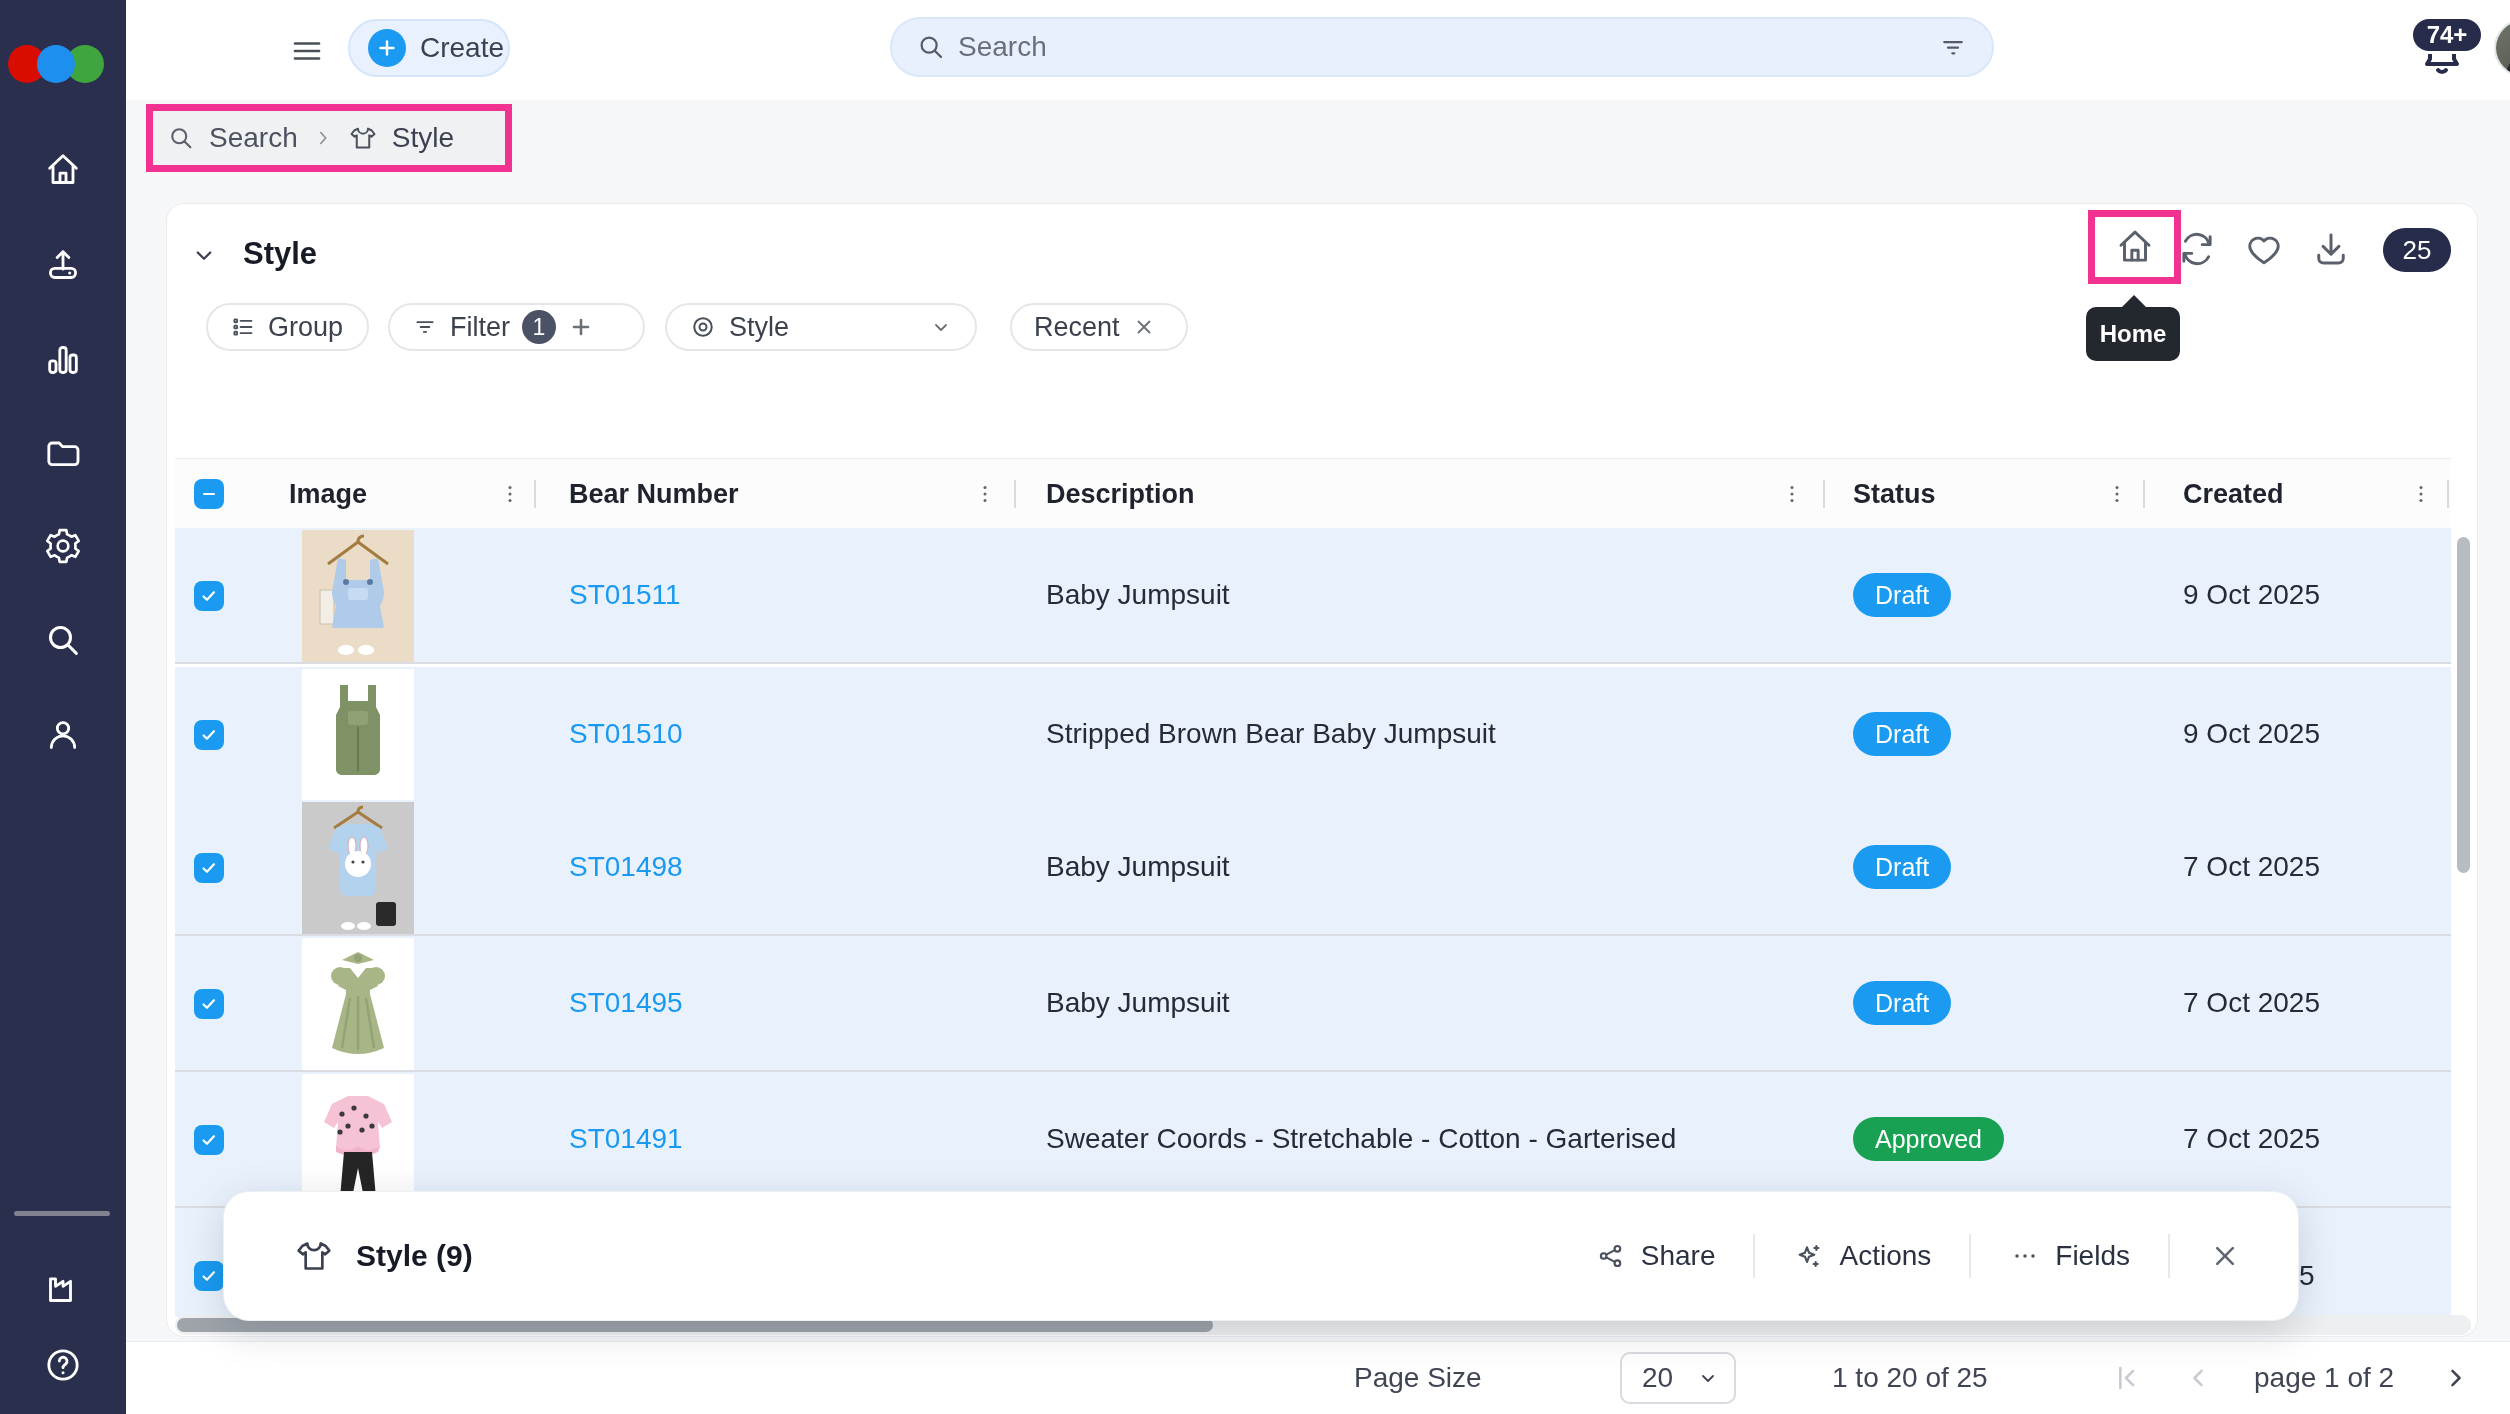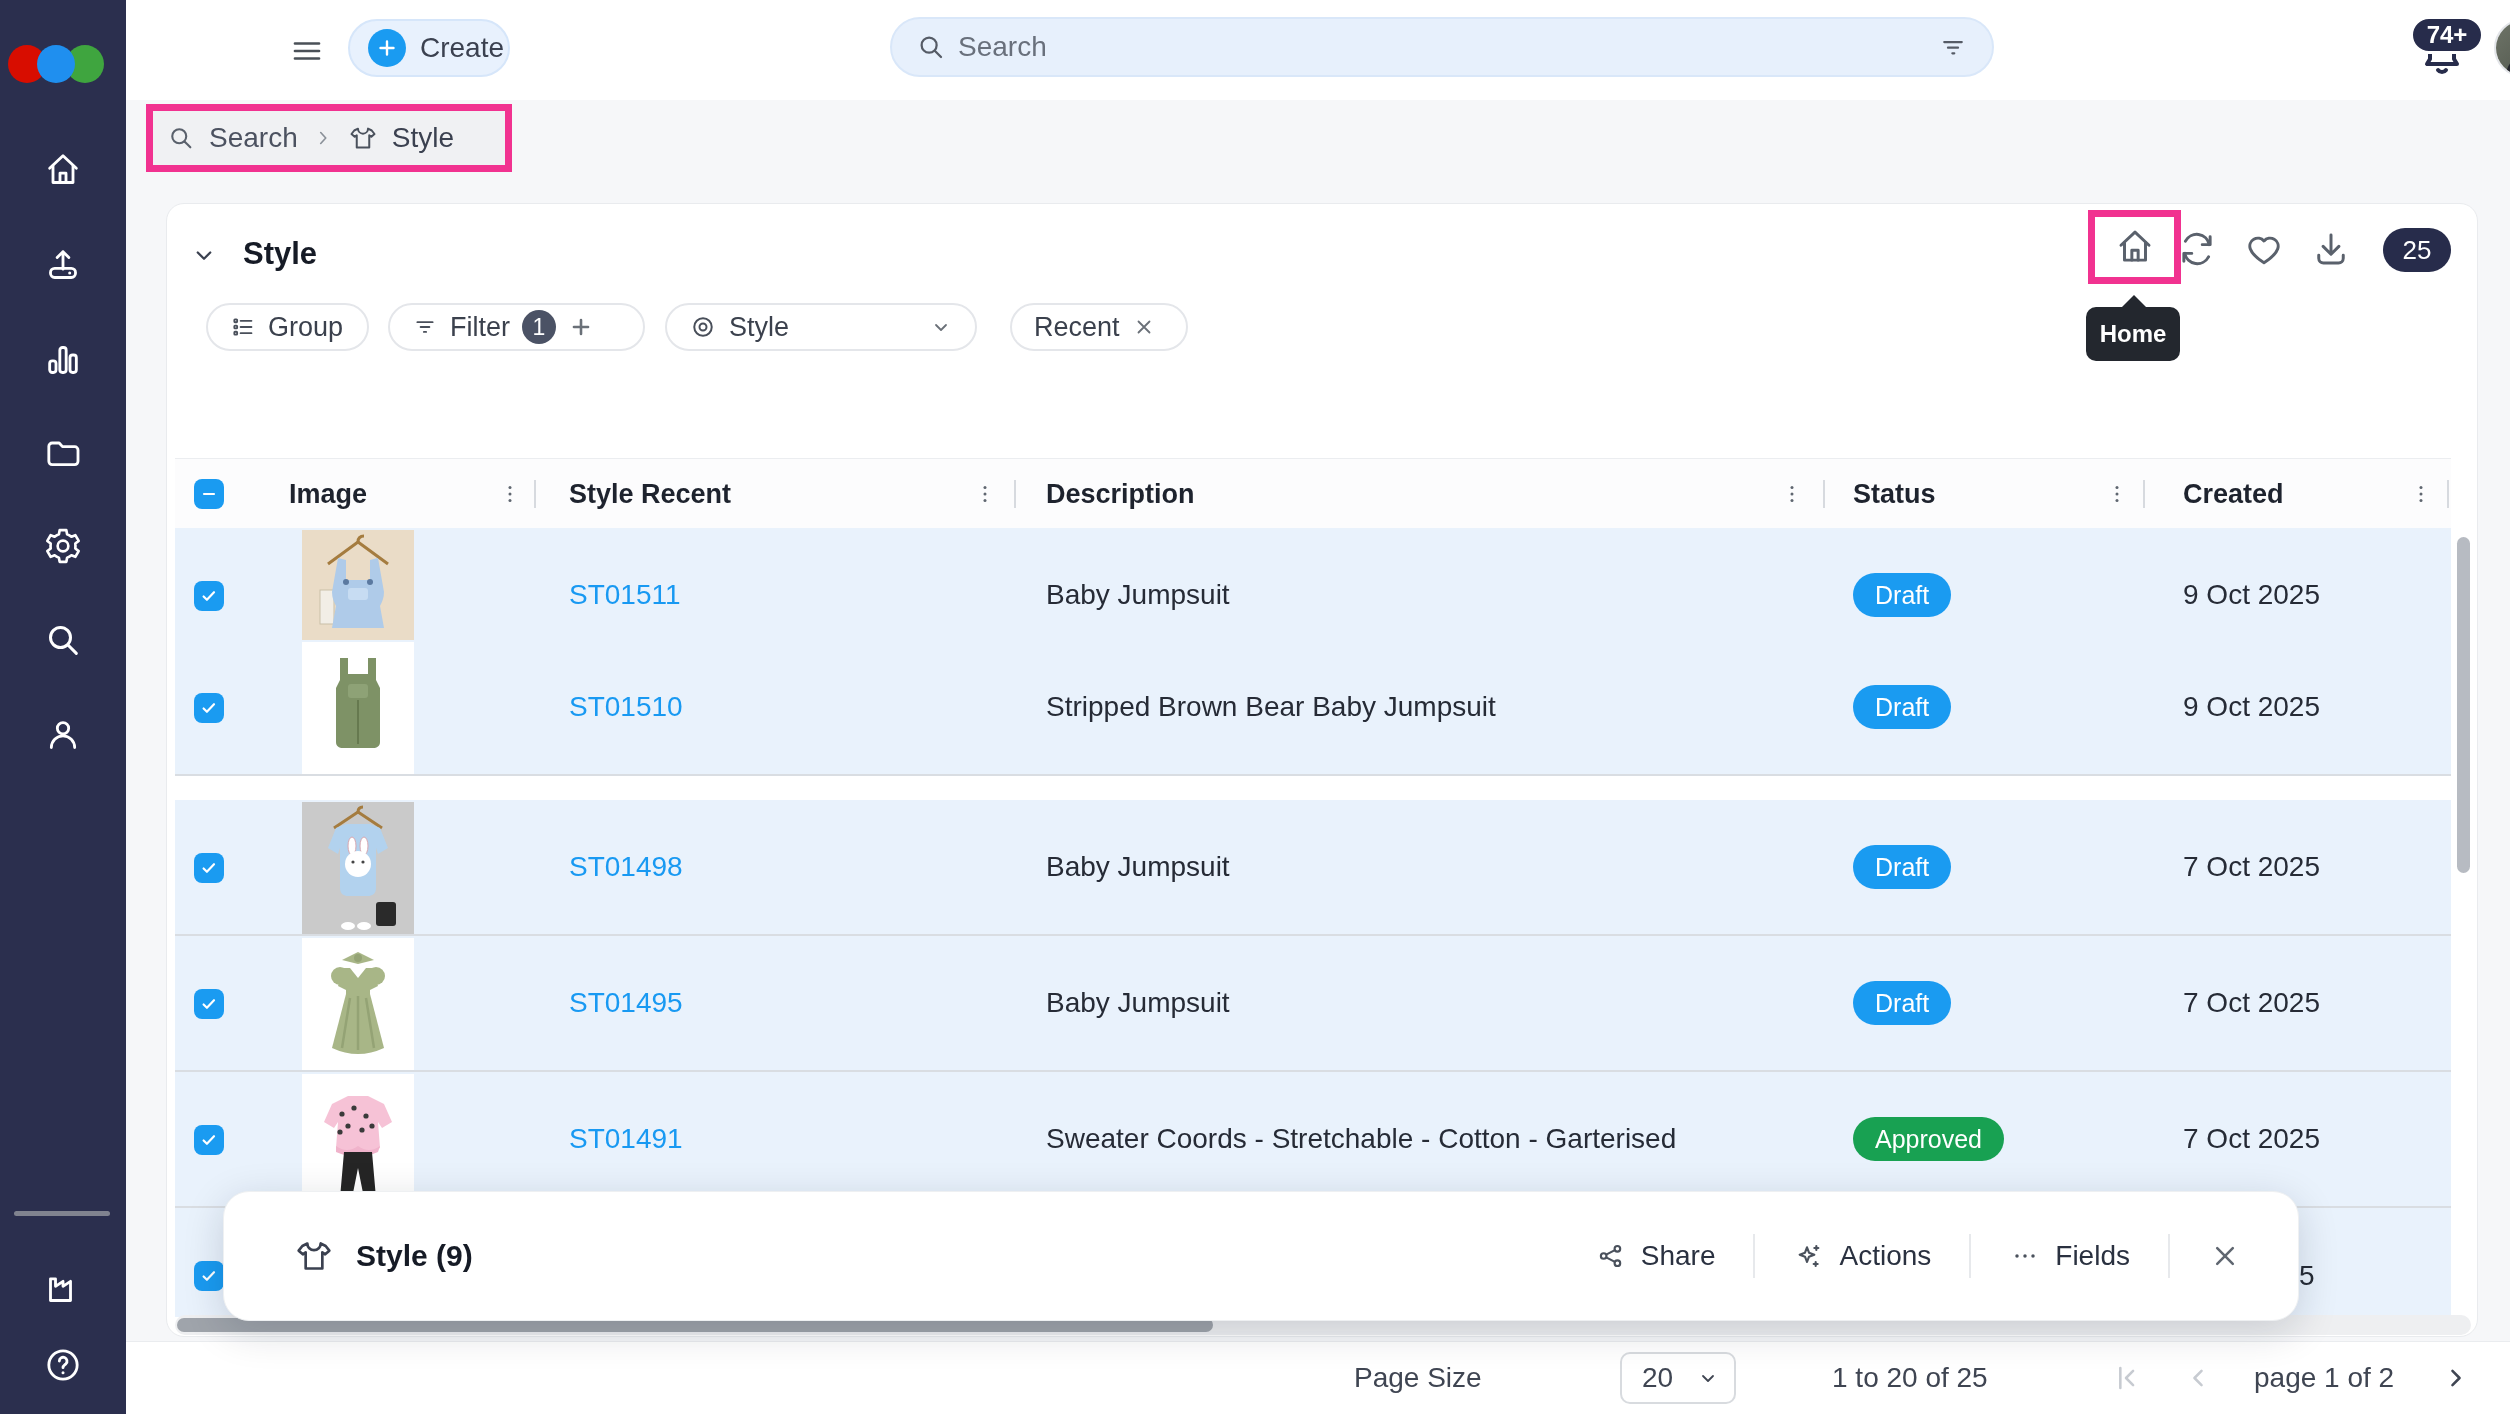--- a/index.html
+++ b/index.html
@@ -412,21 +412,21 @@
             <use href="#i-minus"></use>
           </svg>
         </span>
       <span class="th" style="left:114px;">Image</span>
       <span class="kebab" style="left:322px;">
           <svg class="ic" width="26" height="26">
             <use href="#i-kebab"></use>
           </svg>
         </span>
       <span class="coldiv" style="left:359px;"></span>
-      <span class="th" style="left:394px;">Style Recent</span>
+      <span class="th" style="left:394px;">Bear Number</span>
       <span class="kebab" style="left:797px;">
           <svg class="ic" width="26" height="26">
             <use href="#i-kebab"></use>
           </svg>
         </span>
       <span class="coldiv" style="left:839px;"></span>
       <span class="th" style="left:871px;">Description</span>
       <span class="kebab" style="left:1604px;">
           <svg class="ic" width="26" height="26">
             <use href="#i-kebab"></use>
@@ -468,21 +468,21 @@
             <ellipse cx="44" cy="120" rx="8" ry="5" fill="#fff"></ellipse>
             <ellipse cx="64" cy="120" rx="8" ry="5" fill="#fff"></ellipse>
           </svg>
       </span>
       <a class="cell stylenum" style="left:394px;">ST01511</a>
       <span class="cell" style="left:871px;">Baby Jumpsuit</span>
       <span class="status-pill" style="left: 1678px; background-color: rgb(26, 155, 241);">Draft</span>
       <span class="cell" style="left:2008px;">9 Oct 2025</span>
     </div>
 
-    <div class="trow" style="top:436px;padding-left:9px;">
+    <div class="trow" style="top:463px;padding-left:9px;">
       <span class="cb">
           <svg class="ic" width="20" height="20">
             <use href="#i-check"></use>
           </svg>
         </span>
       <span class="thumb">
         <svg width="112" height="132" viewBox="0 0 112 132">
             <rect width="112" height="132" fill="#FFFFFF"></rect>
             <path d="M38 16h8v16h20V16h8v22l4 8v54c0 4-3 6-7 6H41c-4 0-7-2-7-6V46l4-8z" fill="#7E9266"></path>
             <rect x="46" y="42" width="20" height="14" rx="3" fill="#8EA276"></rect>

